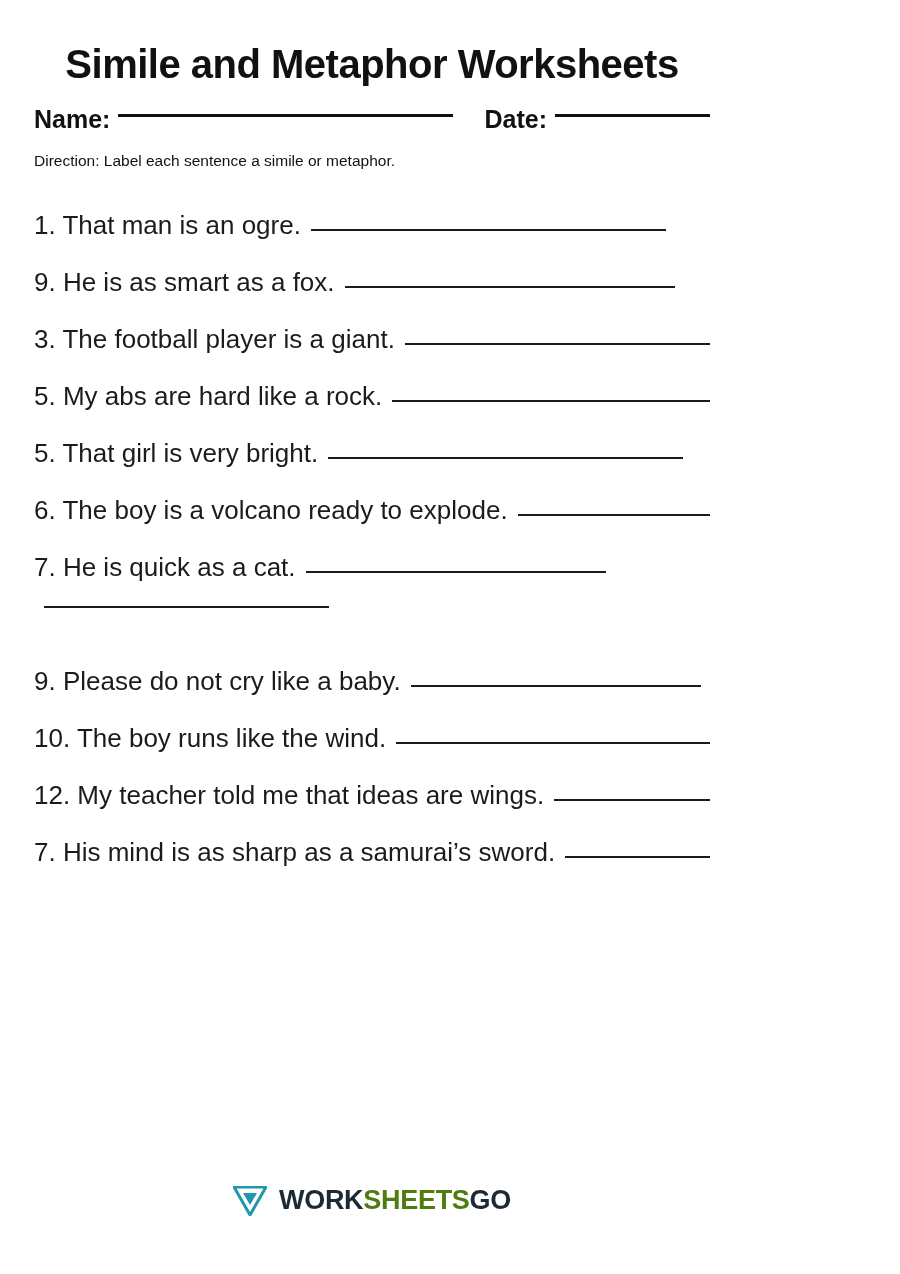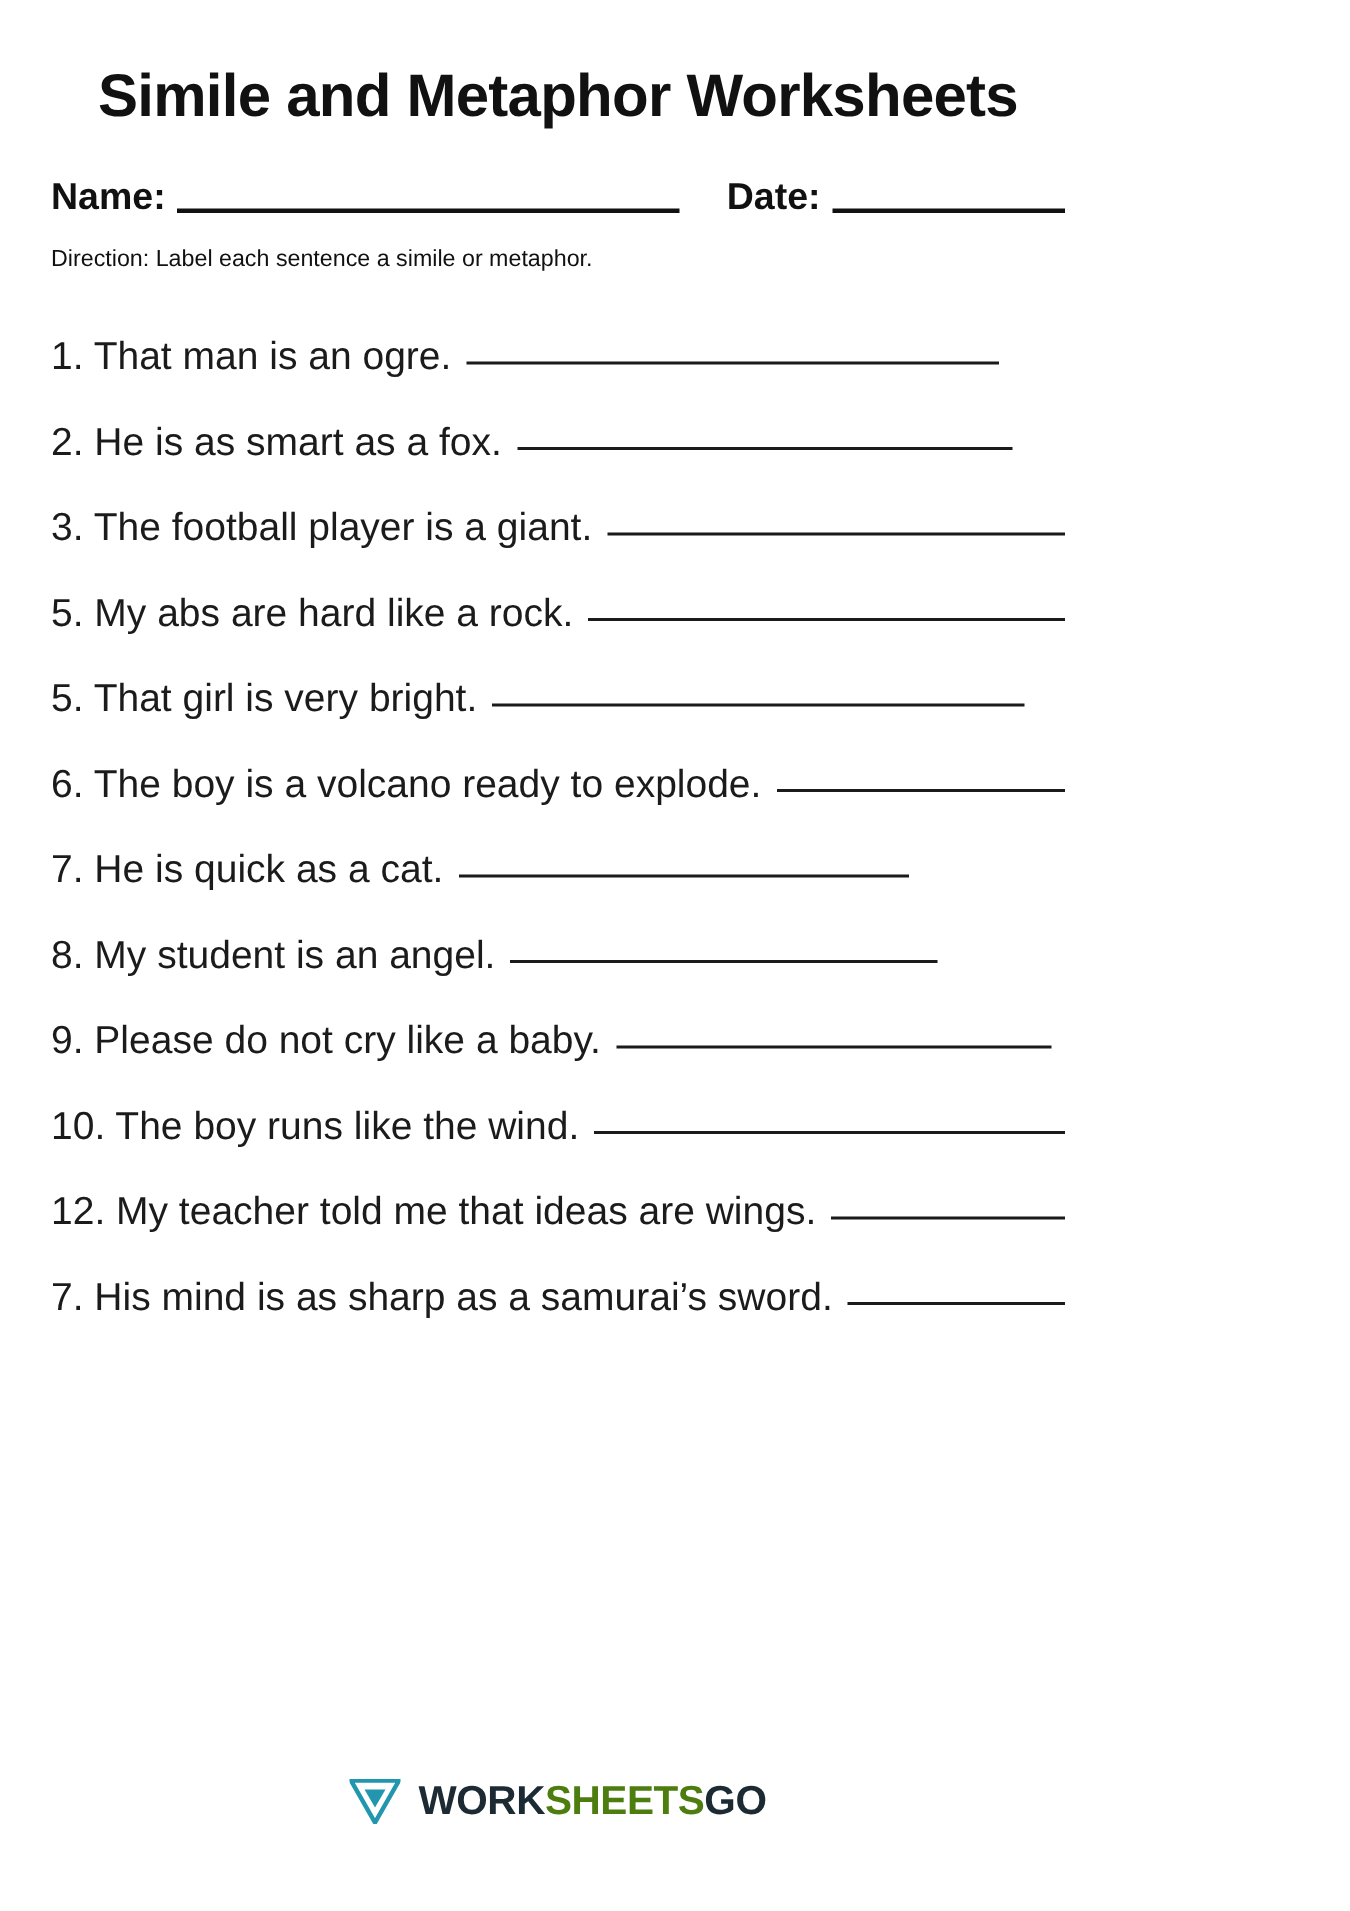--- a/index.html
+++ b/index.html
@@ -25,22 +25,22 @@
   .title {
     text-align: center;
     font-size: 40px;
     font-weight: bold;
     letter-spacing: -0.5px;
     margin: 14px 0 0 0;
     color: #111111;
   }
   .name-date-row {
     display: flex;
-    align-items: flex-end;
-    margin-top: 30px;
+    align-items: center;
+    margin-top: 18px;
     font-size: 25px;
     font-weight: bold;
     color: #111111;
     white-space: nowrap;
   }
   .nd-label { font-weight: bold; }
   .nd-rule {
     display: inline-block;
     border-bottom: 3px solid #111111;
     height: 0;
@@ -123,21 +123,21 @@
   <div class="direction">Direction: Label each sentence a simile or metaphor.</div>
 
   <div class="questions">
 
     <div class="q-row">
       <span class="q-text">1. That man is an ogre.</span>
       <span class="q-blank" style="width:355px"></span>
     </div>
 
     <div class="q-row">
-      <span class="q-text">2. He is as smart as a fox.</span>
+      <span class="q-text">9. He is as smart as a fox.</span>
       <span class="q-blank" style="width:330px"></span>
     </div>
 
     <div class="q-row">
       <span class="q-text">3. The football player is a giant.</span>
       <span class="q-blank" style="width:330px"></span>
     </div>
 
     <div class="q-row">
       <span class="q-text">5. My abs are hard like a rock.</span>
@@ -153,21 +153,20 @@
       <span class="q-text">6. The boy is a volcano ready to explode.</span>
       <span class="q-blank" style="width:350px"></span>
     </div>
 
     <div class="q-row">
       <span class="q-text">7. He is quick as a cat.</span>
       <span class="q-blank" style="width:300px"></span>
     </div>
 
     <div class="q-row">
-      <span class="q-text">8. My student is an angel.</span>
       <span class="q-blank" style="width:285px"></span>
     </div>
 
     <div class="q-row">
       <span class="q-text">9. Please do not cry like a baby.</span>
       <span class="q-blank" style="width:290px"></span>
     </div>
 
     <div class="q-row">
       <span class="q-text">10. The boy runs like the wind.</span>

